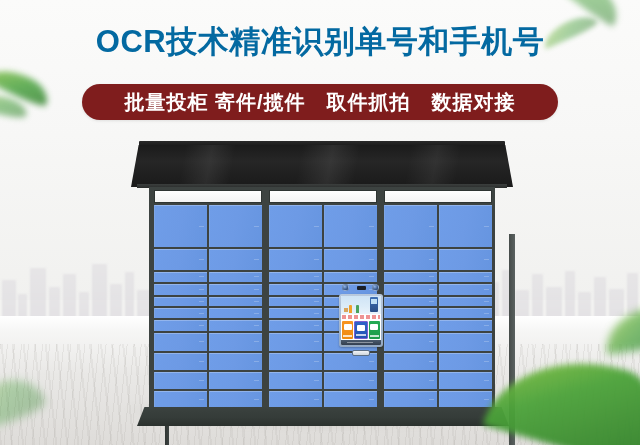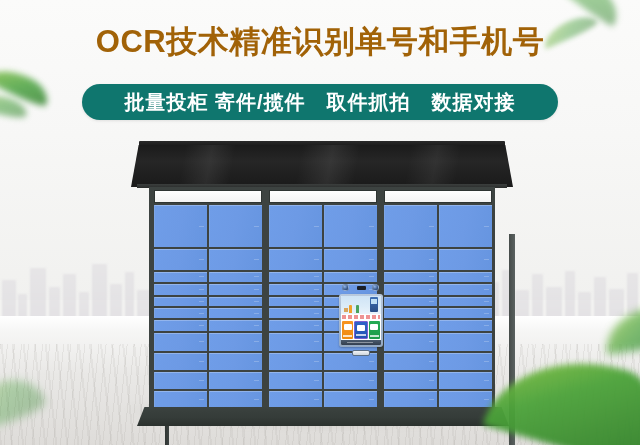--- a/index.html
+++ b/index.html
@@ -141,31 +141,31 @@
 
   
   .headline {
     position: absolute;
     left: 0; top: 23px;
     width: 640px;
     text-align: center;
     font-size: 31px;
     font-weight: bold;
     letter-spacing: 0.5px;
-    color: #a16207;
+    color: #0369a1;
     line-height: 38px;
     white-space: nowrap;
   }
 
   .pill {
     position: absolute;
     left: 82px; top: 84px;
     width: 476px; height: 36px;
     border-radius: 18px;
-    background: #0f766e;
+    background: #7f1d1d;
     box-shadow: 0 1px 3px rgba(0,0,0,.10);
   }
   .pill-text {
     position: absolute;
     left: 0; top: 0;
     width: 476px; height: 36px;
     line-height: 36px;
     text-align: center;
     color: #ffffff;
     font-size: 20px;

